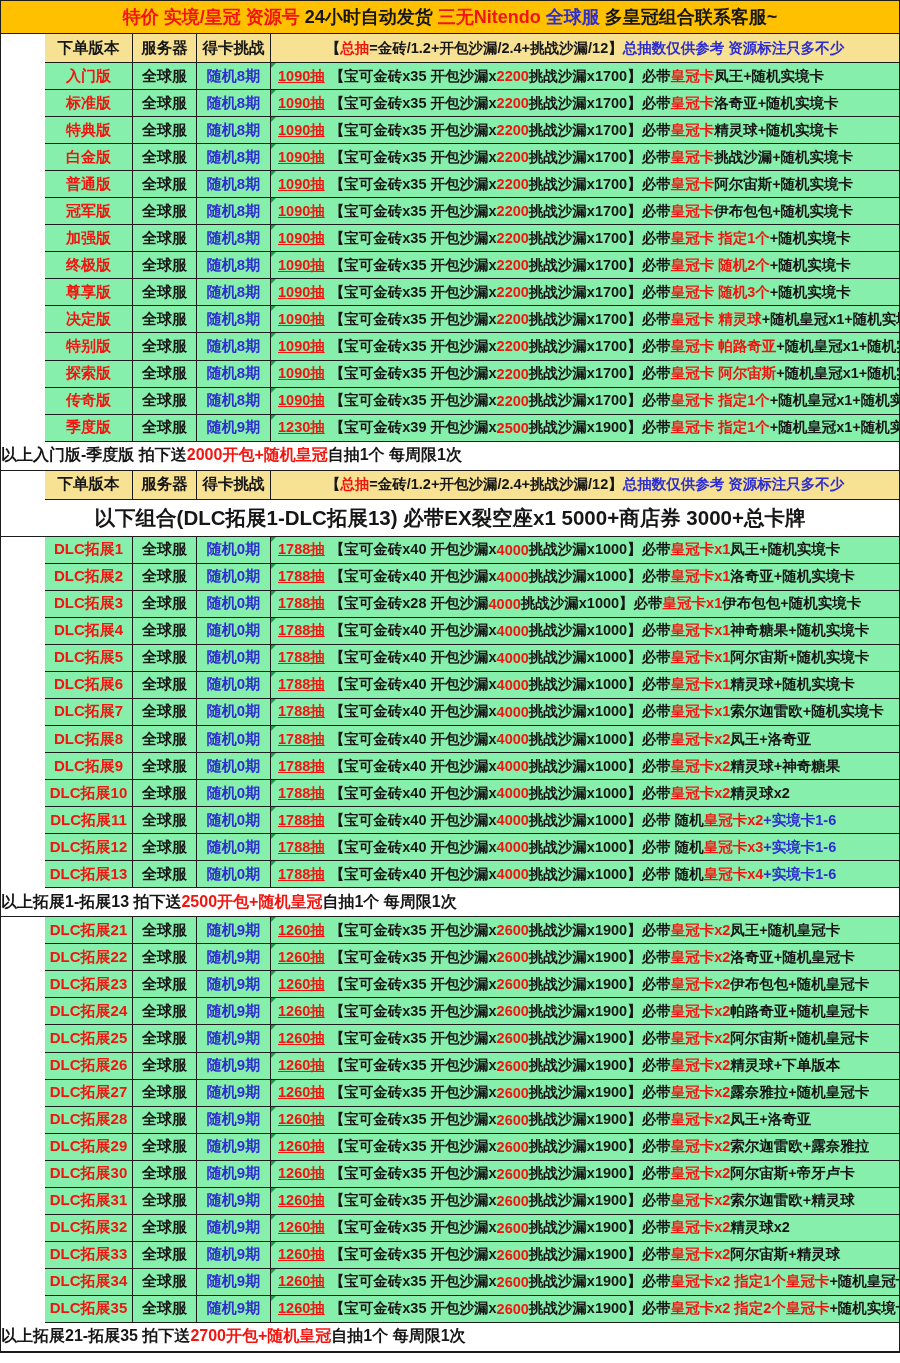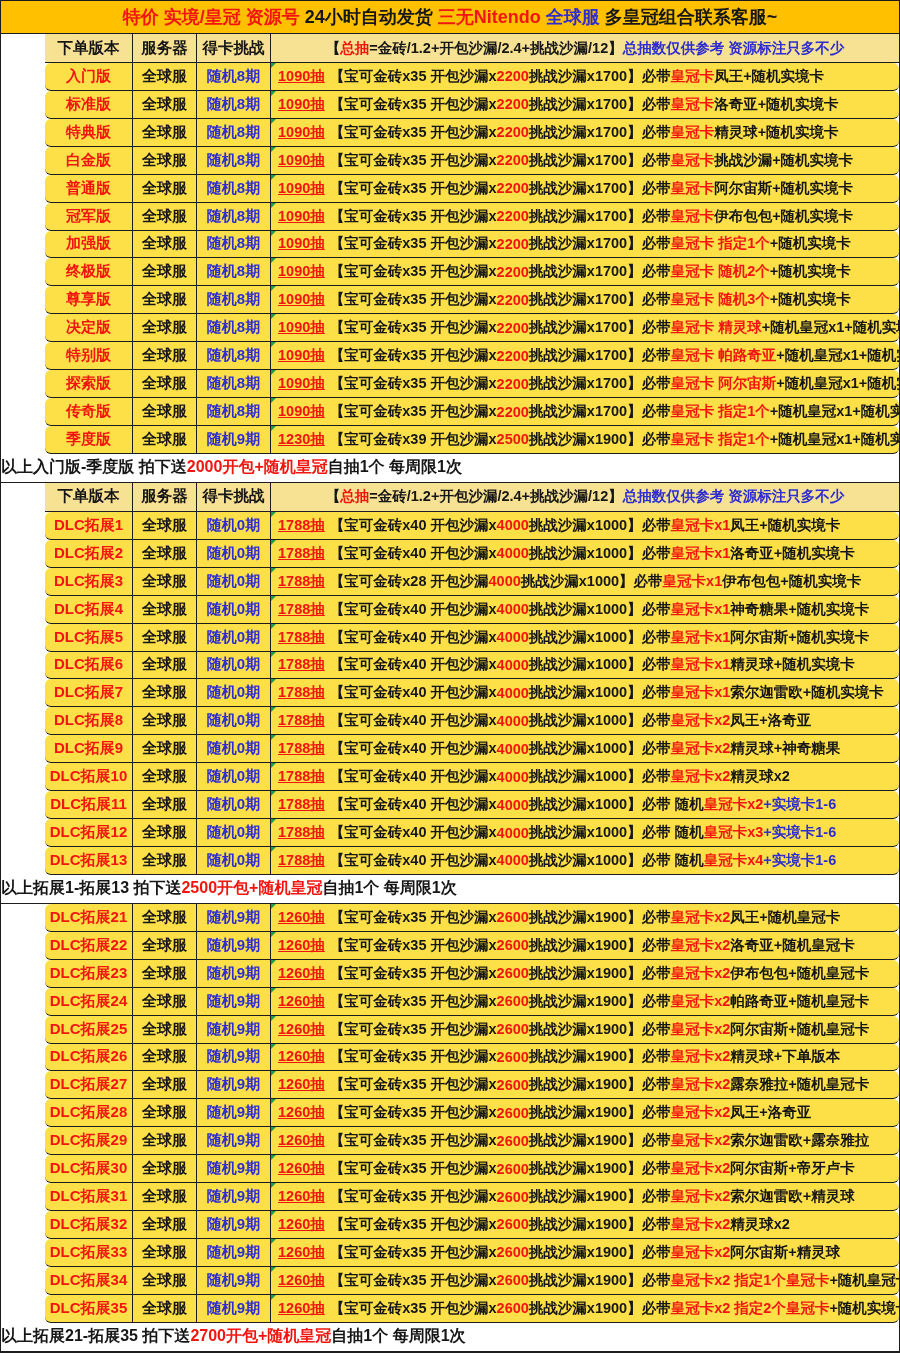--- a/index.html
+++ b/index.html
@@ -14,21 +14,21 @@
   }
   .sheet{width:900px;height:1353px;box-sizing:border-box;border:1px solid var(--grid);
     display:flex;flex-direction:column;background:#fff;overflow:hidden;}
   .topbar{flex:0 0 33px;box-sizing:border-box;border-bottom:1px solid var(--grid);
     background:var(--top_bar_bg);display:flex;align-items:center;justify-content:center;
     font-size:18px;white-space:nowrap;}
   .tbody{flex:1;display:flex;flex-direction:column;min-height:0;}
   .hrow,.row{display:grid;grid-template-columns:88px 64px 74px 1fr;
     box-sizing:border-box;border-bottom:1px solid var(--grid);margin-left:44px;}
   .hrow{flex:0 0 29px;background:var(--header_bg);font-size:15.5px;}
-  .row{flex:1 1 27px;min-height:0;font-size:15px;background:#fde047;border-radius:6px;}
+  .row{flex:1 1 27px;min-height:0;font-size:15px;background:#86efac;}
   .note{flex:0 0 29px;box-sizing:border-box;border-bottom:1px solid var(--grid);
     display:flex;align-items:center;justify-content:flex-start;font-size:16px;
     white-space:nowrap;background:#fff;}
   .stitle{flex:0 0 37px;box-sizing:border-box;border-bottom:1px solid var(--grid);
     display:flex;align-items:center;justify-content:center;font-size:20.5px;
     white-space:nowrap;background:#fff;}
   .cell{display:flex;align-items:center;overflow:hidden;white-space:nowrap;min-width:0;}
   .c1,.c2,.c3{justify-content:center;border-right:1px solid var(--grid);box-sizing:border-box;}
   .c4{padding-left:7px;position:relative;font-size:14.5px;}
   .c4h{justify-content:center;padding-left:0;}
@@ -251,20 +251,21 @@
         <div class="cell c1">下单版本</div>
         <div class="cell c2">服务器</div>
         <div class="cell c3">得卡挑战</div>
         <div class="cell c4 c4h">
           <span class="seg-black">【</span>
           <span class="seg-red">总抽</span>
           <span class="seg-black">=金砖/1.2+开包沙漏/2.4+挑战沙漏/12】</span>
           <span class="seg-blue">总抽数仅供参考 资源标注只多不少</span>
         </div>
       </div>
+      <div class="stitle">以下组合(DLC拓展1-DLC拓展13) 必带EX裂空座x1 5000+商店券 3000+总卡牌</div>
       <div class="row">
         <div class="cell c1">DLC拓展1</div>
         <div class="cell c2">全球服</div>
         <div class="cell c3">随机0期</div>
         <div class="cell c4">
           <span class="draws">1788抽</span>
           <span class="seg-black">【宝可金砖x40 开包沙漏x</span>
           <span class="seg-red">4000</span>
           <span class="seg-black"> 挑战沙漏x1000】必带</span>
           <span class="seg-red">皇冠卡x1</span>

